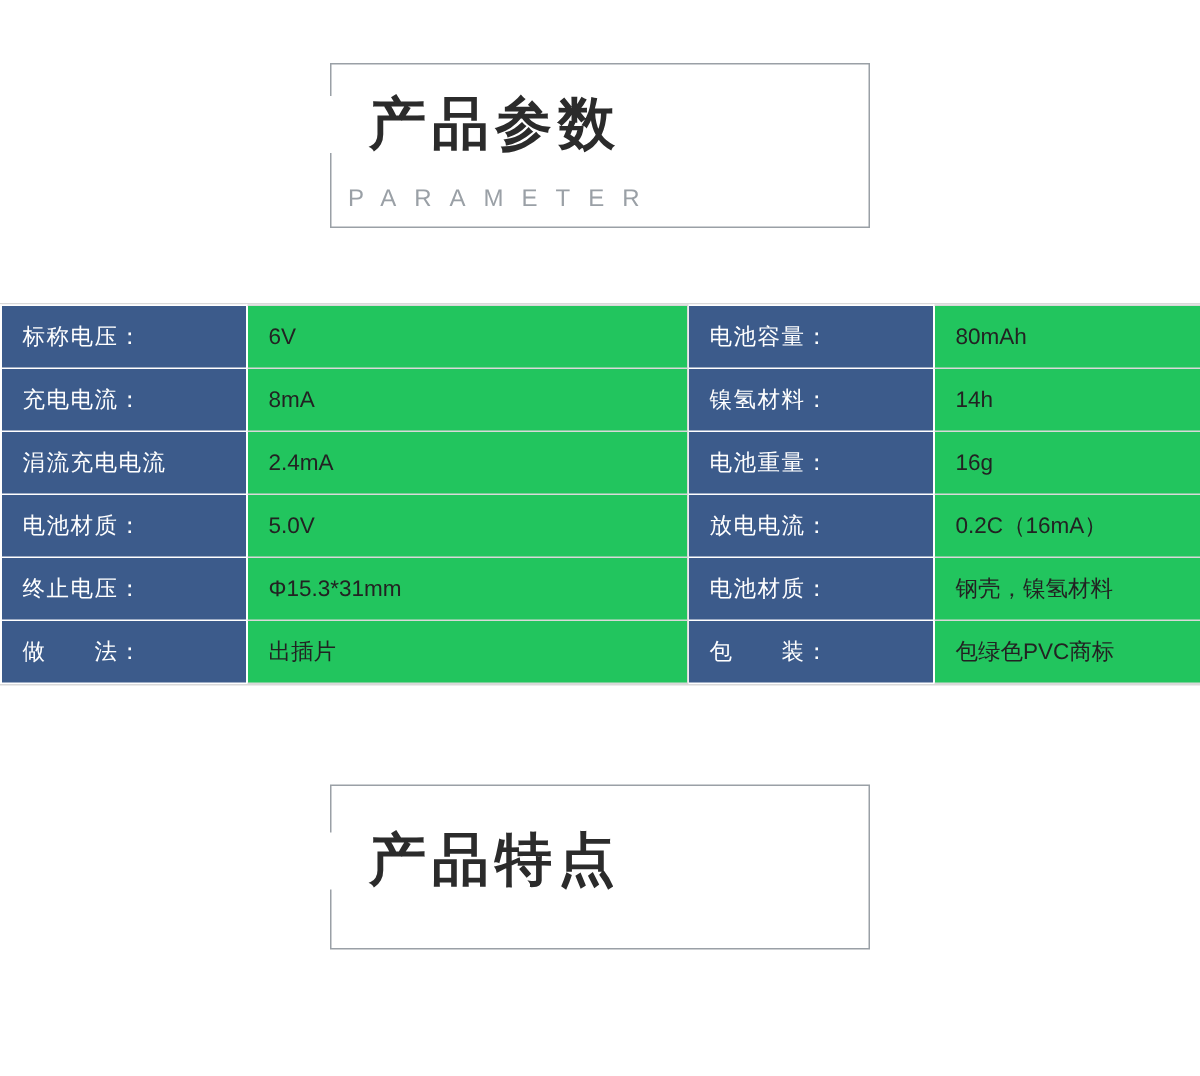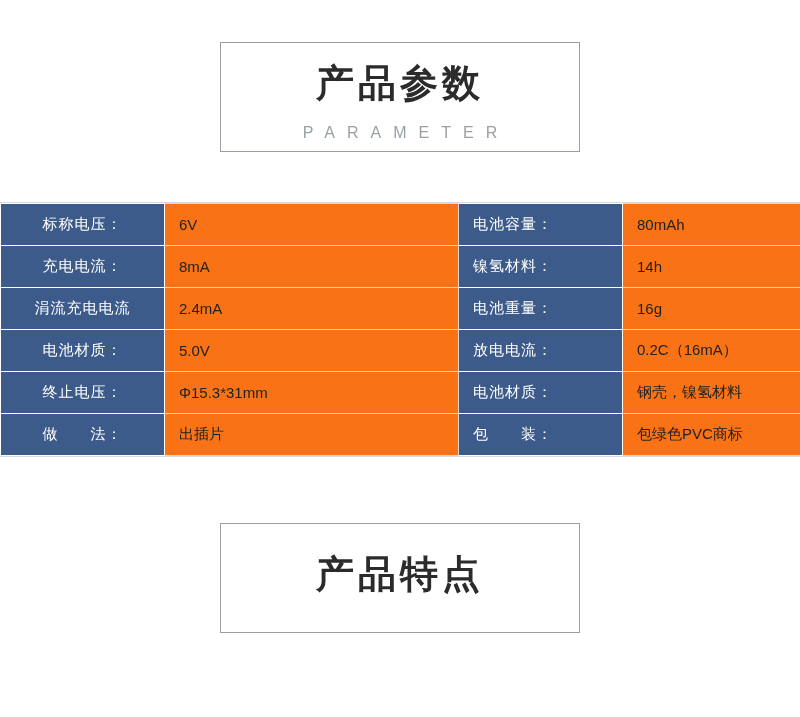--- a/index.html
+++ b/index.html
@@ -15,21 +15,20 @@
     position: relative;
     overflow: hidden;
   }
 
   
   .section-head {
     width: 360px;
     margin: 0 auto;
     position: relative;
     box-sizing: border-box;
-    text-align: center;
   }
   .frame {
     position: absolute;
     left: 0;
     right: 0;
     top: 0;
     bottom: 0;
     border: 1px solid #9aa0a6;
     box-sizing: border-box;
     pointer-events: none;
@@ -92,28 +91,28 @@
     vertical-align: middle;
     white-space: nowrap;
     overflow: hidden;
   }
   td.label {
     background: #3c5b8b;
     color: #ffffff;
     letter-spacing: 1px;
   }
   td.value {
-    background: #f97316;
+    background: #22c55e;
     color: #222222;
     border-top: 1px solid #d9d9d9;
     border-bottom: 1px solid #d9d9d9;
     border-left: none;
     border-right: 1px solid #d9d9d9;
   }
-  .c0 { width: 135px; text-align: center; }
+  .c0 { width: 135px; }
   .c1 { width: 265px; }
   .c2 { width: 135px; }
   .c3 { width: 265px; }
 
   .table-wrap {
     margin-top: 50px;
     border-top: 1px solid #d9d9d9;
     border-bottom: 1px solid #d9d9d9;
   }
 

